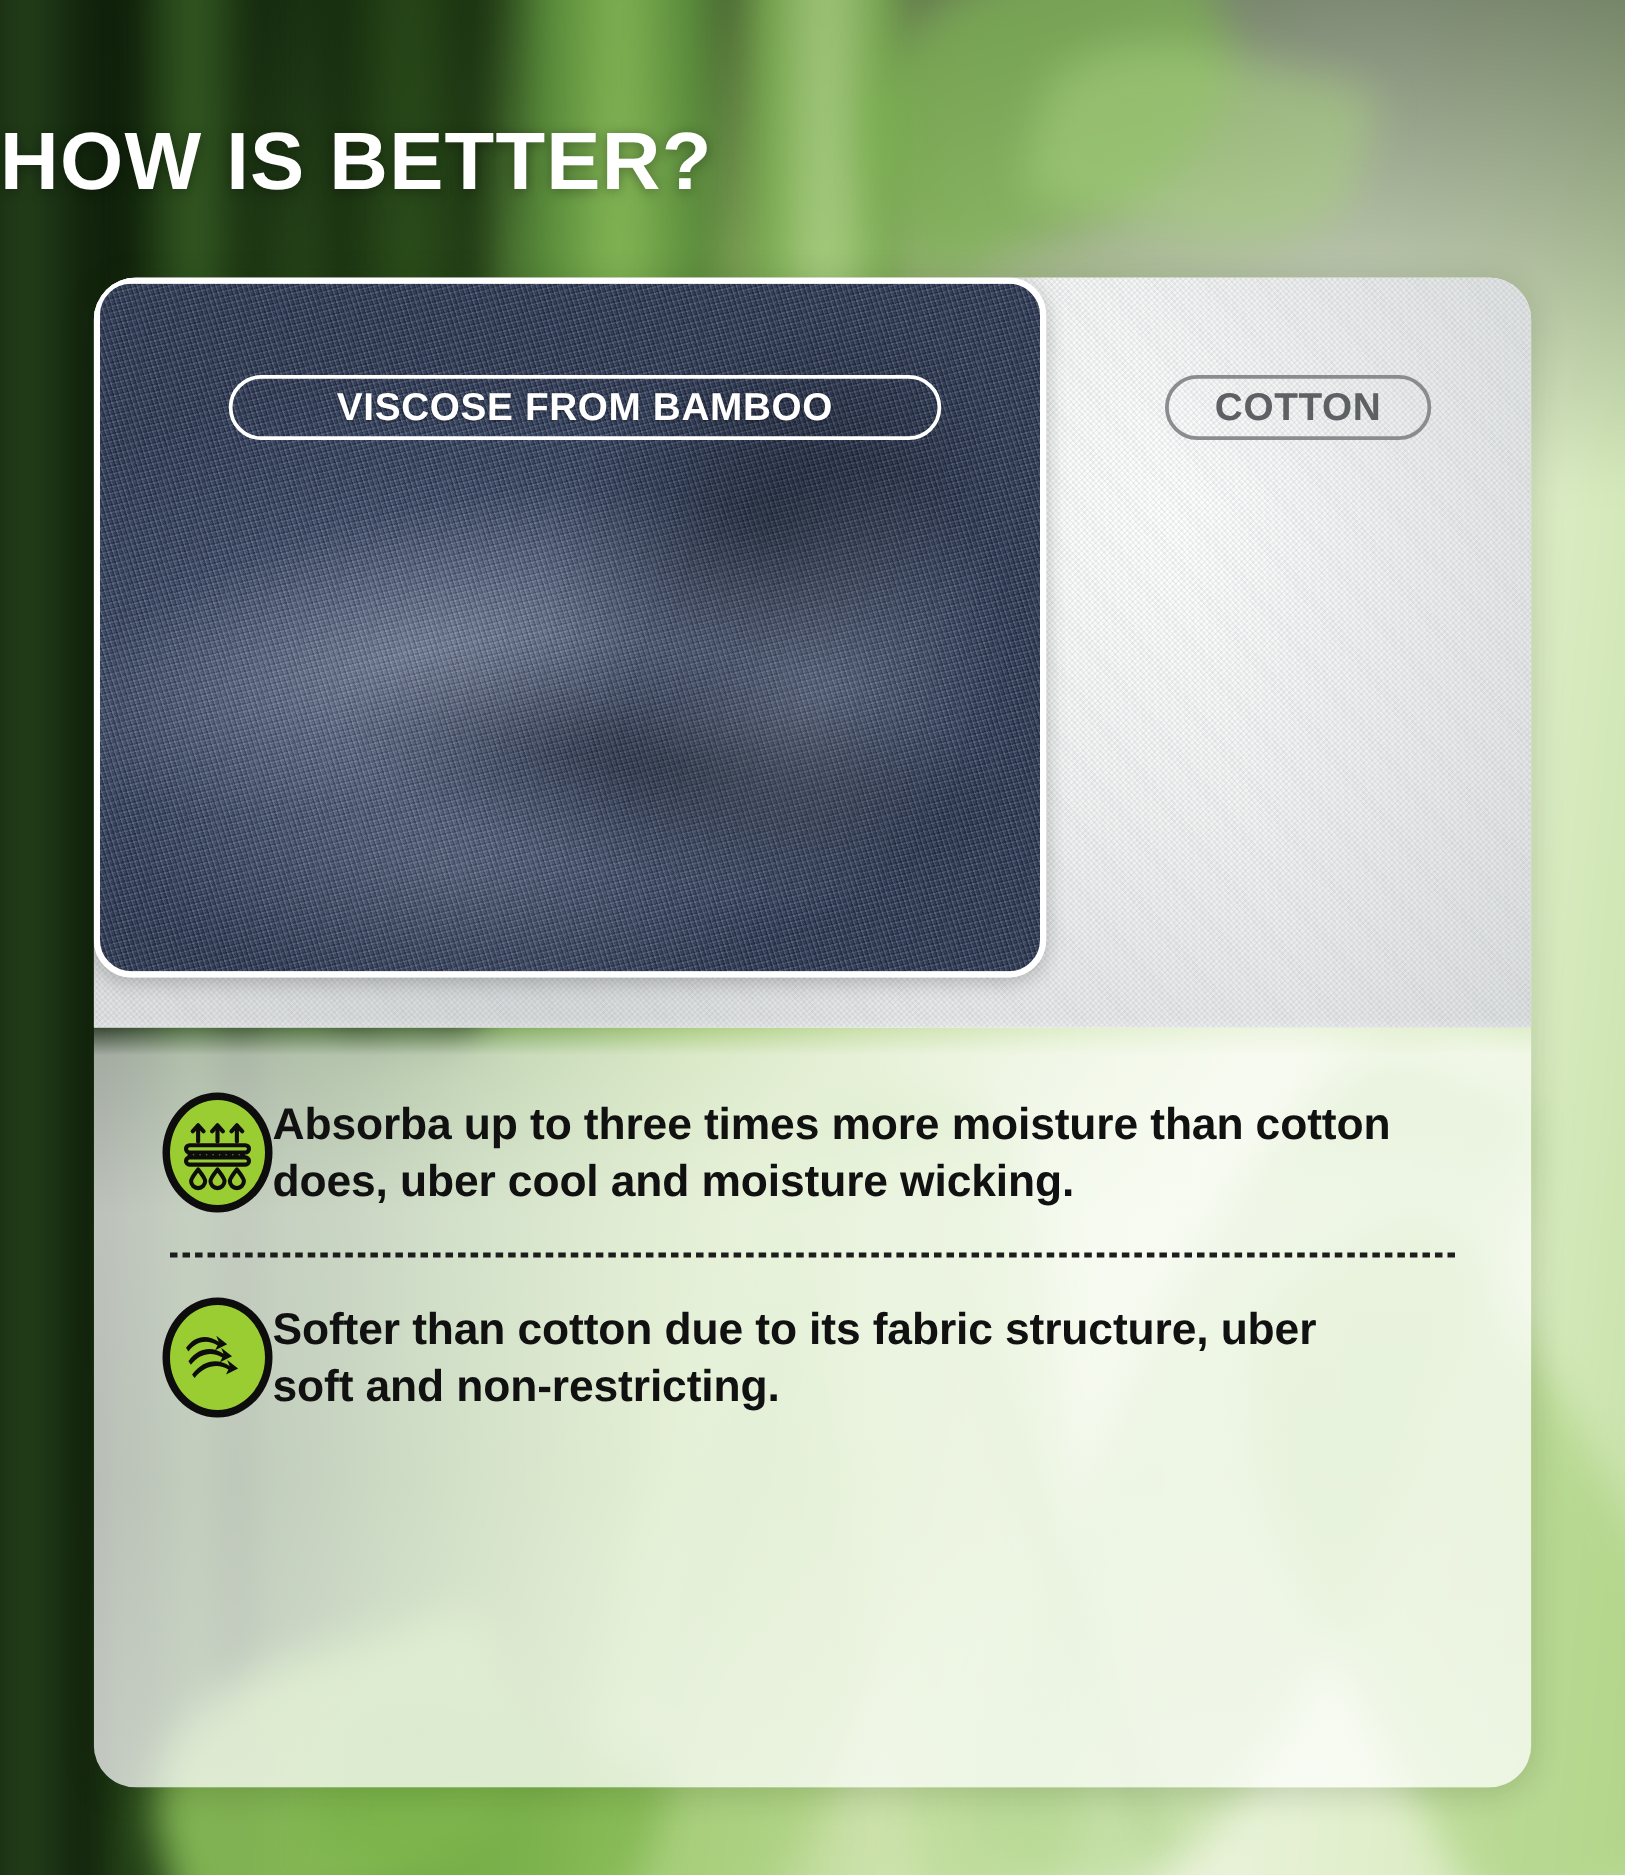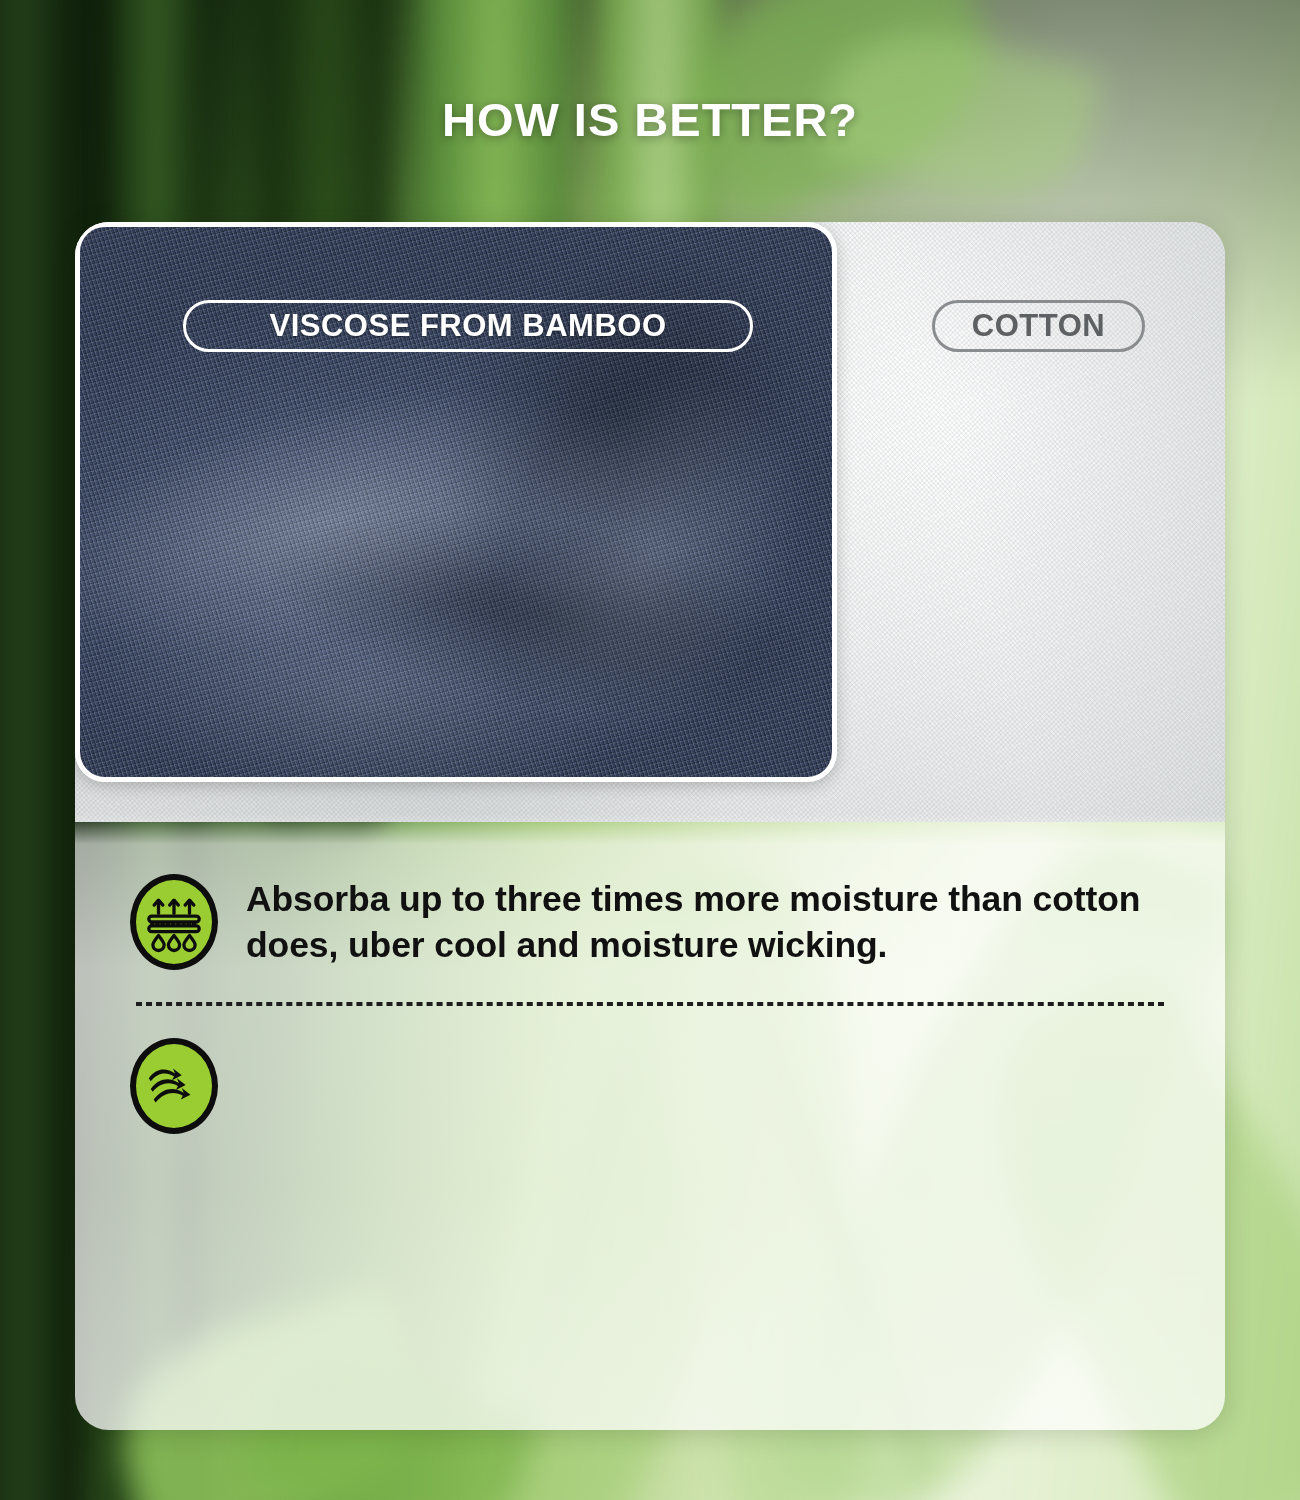--- a/index.html
+++ b/index.html
@@ -182,21 +182,20 @@
   #features {
     position: absolute;
     left: 0;
     top: 620px;
     width: 1150px;
     padding: 0 55px;
   }
   .feature-row {
     display: flex;
     align-items: center;
-    gap: 28px;
     min-height: 160px;
     padding: 12px 0;
     position: relative;
   }
   .divider {
     height: 0;
     border-top: 2px dashed #1d1d1d;
     margin: 0 6px;
   }
   .feat-icon {
@@ -221,24 +220,23 @@
     font-stretch: condensed;
     max-width: 905px;
   }
 
   
   #title {
     position: absolute;
     top: 96px;
     left: 0;
     width: 1300px;
-    text-align: center;
     z-index: 3;
     color: #ffffff;
-    font-size: 47px;
+    font-size: 65px;
     line-height: 1;
     font-weight: 700;
     letter-spacing: 1px;
     font-stretch: condensed;
     text-shadow: 0 2px 10px rgba(0,0,0,0.35);
   }
 </style>
 </head>
 <body>
 
@@ -323,16 +321,17 @@
 
     <div class="feature-row">
       <div class="feat-icon">
         <svg viewBox="0 0 64 64" width="62" height="62" fill="#0d0d0d">
 
           <path d="M6 24 C14 13 24 13 33 19 L31 14 L40 21 L30 26 L32 22 C24 17 15 18 8 27 Z"></path>
           <path d="M8 35 C17 23 28 23 37 29 L35 24 L44 31 L34 36 L36 32 C28 27 18 28 10 38 Z"></path>
           <path d="M11 46 C21 33 33 33 42 39 L40 34 L49 41 L39 46 L41 42 C33 37 22 38 13 49 Z"></path>
         </svg>
       </div>
+      <div class="feat-text">Softer than cotton due to its fabric structure, uber soft and non-restricting.</div>
     </div>
 
   </div>
 </div>
 
 </body></html>

